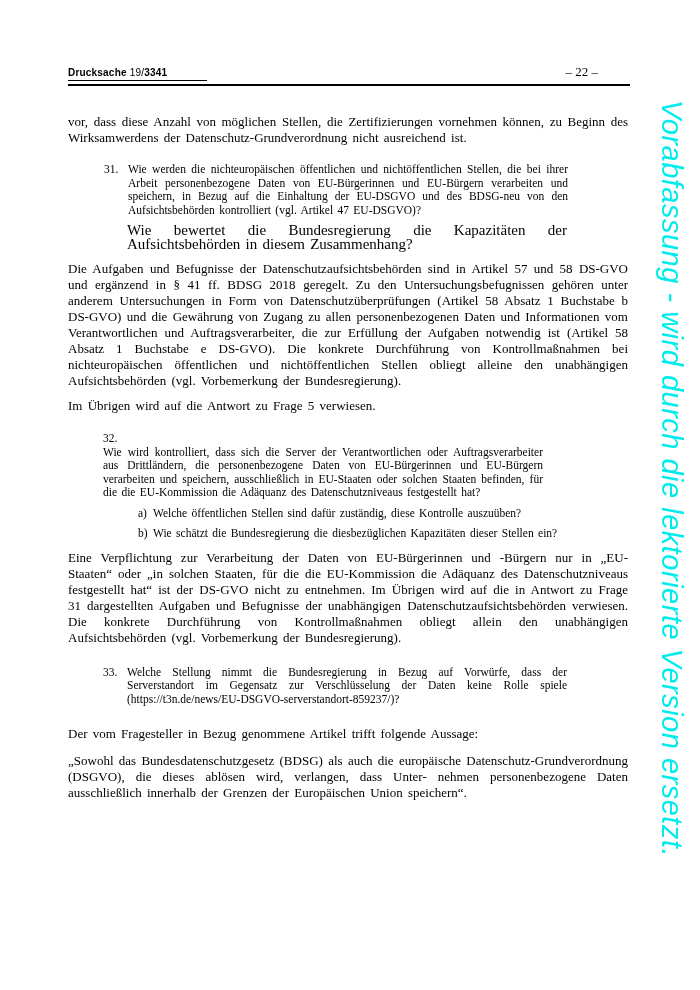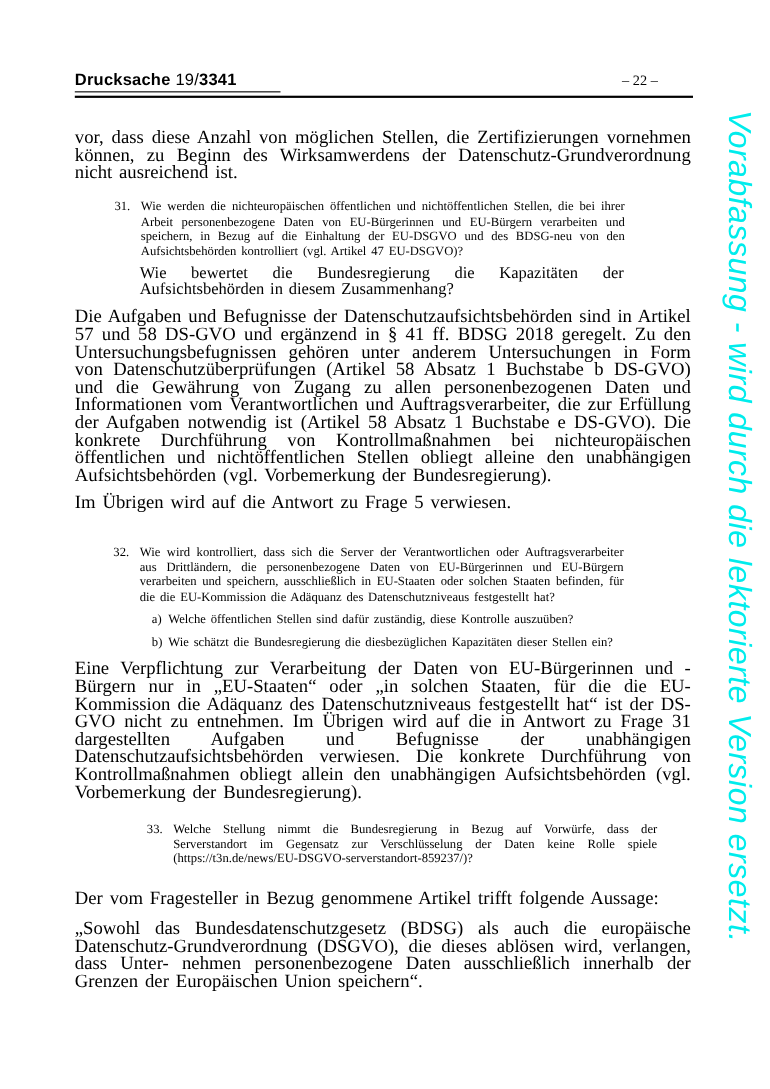--- a/index.html
+++ b/index.html
@@ -19,39 +19,39 @@
   
   .header-row {
     display: flex;
     justify-content: space-between;
     align-items: baseline;
     font-size: 13px;
   }
   .h-left {
     font-family: "Liberation Sans", sans-serif;
     font-weight: bold;
-    font-size: 15px;
+    font-size: 10px;
     letter-spacing: 0.2px;
     padding-right: 40px;
     border-bottom: 1.5px solid #000;
     padding-bottom: 2px;
     white-space: nowrap;
   }
   .h-left .num-light { font-weight: normal; }
   .h-center { font-size: 13px; padding-right: 30px; }
   .h-right { font-size: 13px; white-space: nowrap; }
   .header-rule {
     border: none;
     border-top: 2px solid #000;
     margin: 3px 0 0 0;
     width: 562px;
   }
   
   .para {
-    font-size: 17px;
+    font-size: 13px;
     line-height: 16px;
     text-align: justify;
     word-spacing: 2px;
   }
   .p-intro { margin-top: 28px; }
   .q-row {
     display: flex;
     margin-left: 35px;
     font-size: 11.5px;
     line-height: 13.5px;
@@ -64,25 +64,25 @@
     margin-left: 70px;
     font-size: 11.5px;
     line-height: 13.5px;
   }
   .sub-label { width: 15px; flex: none; }
   .sub-text { width: 412px; text-align: justify; word-spacing: 1.5px; }
   .mt-q31 { margin-top: 17px; margin-left: 36px; }
   .mt-q31b { margin-top: 7px; }
   .mt-a31 { margin-top: 10px; }
   .mt-a31b { margin-top: 9px; }
-  .mt-q32 { margin-top: 31px; }
+  .mt-q32 { margin-top: 18px; flex-direction: column; }
   .mt-sub1 { margin-top: 7px; }
   .mt-sub2 { margin-top: 7px; }
   .mt-a32 { margin-top: 9px; }
-  .mt-q33 { margin-top: 20px; justify-content: center; }
+  .mt-q33 { margin-top: 20px; }
   .mt-a33 { margin-top: 20px; }
   .mt-quote { margin-top: 11px; }
   
   .watermark {
     position: absolute;
     top: 100px;
     left: 688px;
     transform-origin: 0 0;
     transform: rotate(90deg);
     font-family: "Liberation Sans", sans-serif;

